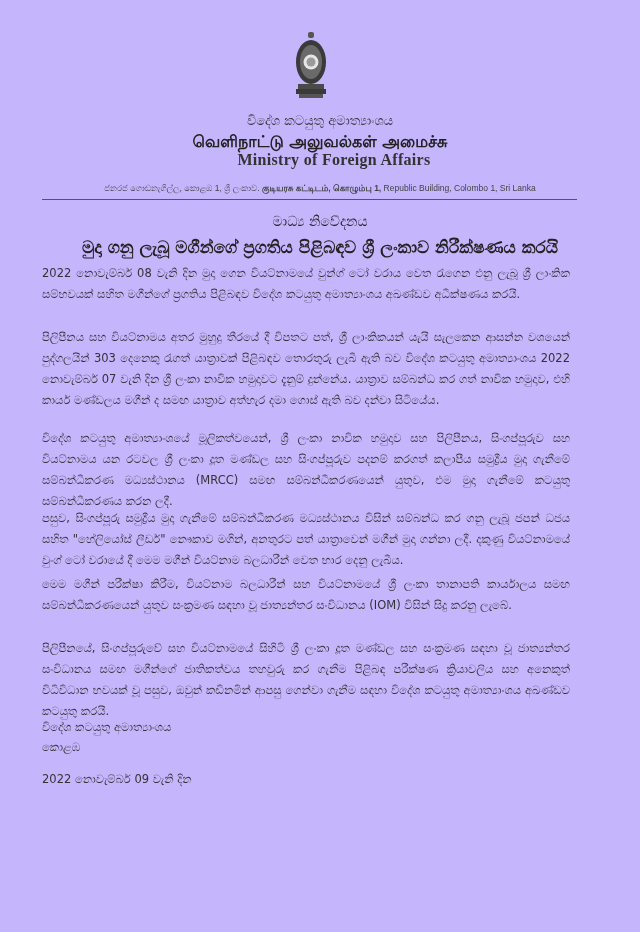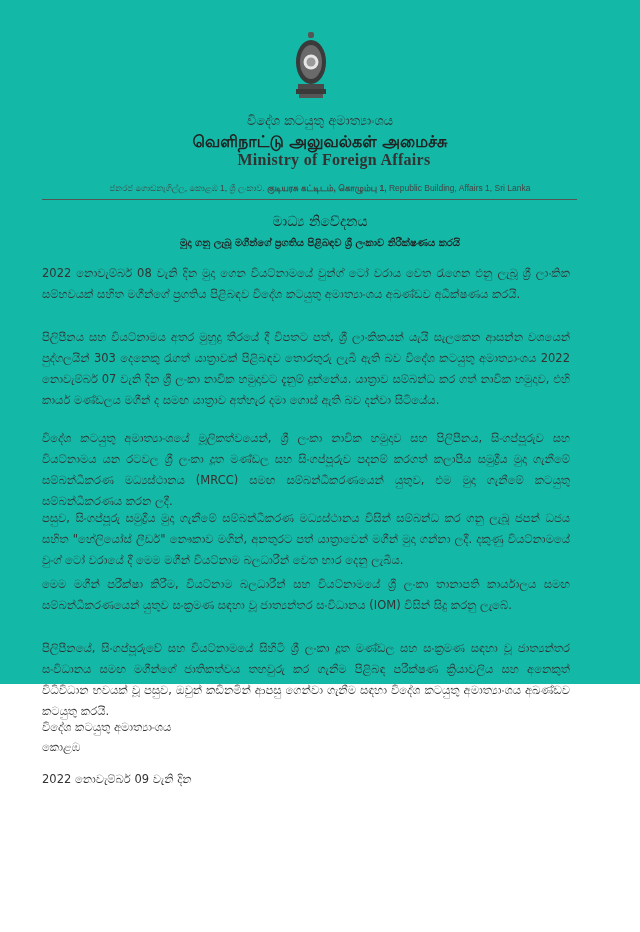--- a/index.html
+++ b/index.html
@@ -1,39 +1,39 @@
 <!DOCTYPE html>
 <html><head>
 <meta charset="utf-8">
 <style>
   html, body { margin: 0; padding: 0; background: #ffffff; }
   body { width: 640px; height: 932px; position: relative; overflow: hidden;
          font-family: "DejaVu Sans", sans-serif; color: #222; }
-  .page { position: absolute; left: 0; top: 0; width: 640px; height: 684px; background: #14b8a6; }
+  .page { position: absolute; left: 0; top: 0; width: 640px; height: 932px; background: #c4b5fd; }
 
   .emblem { position: absolute; left: 292px; top: 30px; width: 38px; height: 72px; }
 
   .hdr { position: absolute; left: 0; width: 640px; text-align: center; white-space: nowrap; }
   .hdr-si { top: 113px; font-size: 13px; color: #333; font-family: "DejaVu Sans", sans-serif; }
   .hdr-ta { top: 131px; font-size: 16px; font-weight: bold; color: #222; font-family: "DejaVu Sans", sans-serif; }
   .hdr-en { top: 147px; font-size: 16px; font-weight: bold; color: #333; font-family: "Liberation Serif", serif; letter-spacing: 0.3px; padding-left: 14px; }
   .hdr-addr { top: 186px; font-size: 8.5px; color: #444; font-family: "Liberation Sans", sans-serif; }
   .hdr-addr .ta { font-weight: bold; text-align: center; }
   .rule { position: absolute; left: 42px; top: 204px; width: 535px; height: 0; border-top: 1.5px solid #555; }
 
   
   .hdr-si { top: 113px; }
   .hdr-ta { top: 132px; }
   .hdr-en { top: 151px; }
   .hdr-addr { top: 183px; }
   .rule { top: 199px; }
 
   .title { position: absolute; left: 0; width: 640px; text-align: center; white-space: nowrap; color: #222; }
   .title-1 { top: 213px; font-size: 14px; }
-  .title-2 { top: 237px; font-size: 10px; font-weight: bold; }
+  .title-2 { top: 237px; font-size: 17px; font-weight: bold; }
 
   .body { position: absolute; left: 42px; width: 528px; font-size: 11.5px; line-height: 21px;
           text-align: justify; color: #333; }
   .p1 { top: 263px; }
   .p2 { top: 327px; }
   .p3 { top: 428px; }
   .p4 { top: 508px; }
   .p5 { top: 574px; }
   .p6 { top: 638px; }
 
@@ -58,21 +58,21 @@
     <rect x="7" y="64" width="24" height="4" fill="#555"></rect>
   </svg>
 
   <div class="hdr hdr-si">විදේශ කටයුතු අමාත්‍යාංශය</div>
   <div class="hdr hdr-ta">வெளிநாட்டு அலுவல்கள் அமைச்சு</div>
   <div class="hdr hdr-en">Ministry of Foreign Affairs</div>
 
   <div class="hdr hdr-addr">
     <span>ජනරජ ගොඩනැගිල්ල, කොළඹ 1, ශ්‍රී ලංකාව.</span>
     <span class="ta">குடியரசு கட்டிடம், கொழும்பு 1,</span>
-    <span>Republic Building, Affairs 1, Sri Lanka</span>
+    <span>Republic Building, Colombo 1, Sri Lanka</span>
   </div>
   <div class="rule"></div>
 
   <div class="title title-1">මාධ්‍ය නිවේදනය</div>
   <div class="title title-2">මුදා ගනු ලැබූ මගීන්ගේ ප්‍රගතිය පිළිබඳව ශ්‍රී ලංකාව නිරීක්ෂණය කරයි</div>
 
   <div class="body p1">2022 නොවැම්බර් 08 වැනි දින මුදා ගෙන වියට්නාමයේ වුන්ග් ටෝ වරාය වෙත රැගෙන එනු ලැබූ ශ්‍රී ලාංකික සම්භවයක් සහිත මගීන්ගේ ප්‍රගතිය පිළිබඳව විදේශ කටයුතු අමාත්‍යාංශය අඛණ්ඩව අධීක්ෂණය කරයි.</div>
   <div class="body p2">පිලිපීනය සහ වියට්නාමය අතර මුහුදු තීරයේ දී විපතට පත්, ශ්‍රී ලාංකිකයන් යැයි සැලකෙන ආසන්න වශයෙන් පුද්ගලයින් 303 දෙනෙකු රැගත් යාත්‍රාවක් පිළිබඳව තොරතුරු ලැබී ඇති බව විදේශ කටයුතු අමාත්‍යාංශය 2022 නොවැම්බර් 07 වැනි දින ශ්‍රී ලංකා නාවික හමුදාවට දැනුම් දුන්නේය. යාත්‍රාව සම්බන්ධ කර ගත් නාවික හමුදාව, එහි කාර්ය මණ්ඩලය මගීන් ද සමඟ යාත්‍රාව අත්හැර දමා ගොස් ඇති බව දන්වා සිටියේය.</div>
   <div class="body p3">විදේශ කටයුතු අමාත්‍යාංශයේ මූලිකත්වයෙන්, ශ්‍රී ලංකා නාවික හමුදාව සහ පිලිපීනය, සිංගප්පූරුව සහ වියට්නාමය යන රටවල ශ්‍රී ලංකා දූත මණ්ඩල සහ සිංගප්පූරුව පදනම් කරගත් කලාපීය සමුද්‍රීය මුදා ගැනීමේ සම්බන්ධීකරණ මධ්‍යස්ථානය (MRCC) සමඟ සම්බන්ධීකරණයෙන් යුතුව, එම මුදා ගැනීමේ කටයුතු සම්බන්ධීකරණය කරන ලදී.</div>
   <div class="body p4">පසුව, සිංගප්පූරු සමුද්‍රීය මුදා ගැනීමේ සම්බන්ධීකරණ මධ්‍යස්ථානය විසින් සම්බන්ධ කර ගනු ලැබූ ජපන් ධජය සහිත "හේලියෝස් ලීඩර්" නෞකාව මගින්, අනතුරට පත් යාත්‍රාවෙන් මගීන් මුදා ගන්නා ලදී. දකුණු වියට්නාමයේ වුංග් ටෝ වරායේ දී මෙම මගීන් වියට්නාම බලධාරීන් වෙත භාර දෙනු ලැබීය.</div>

